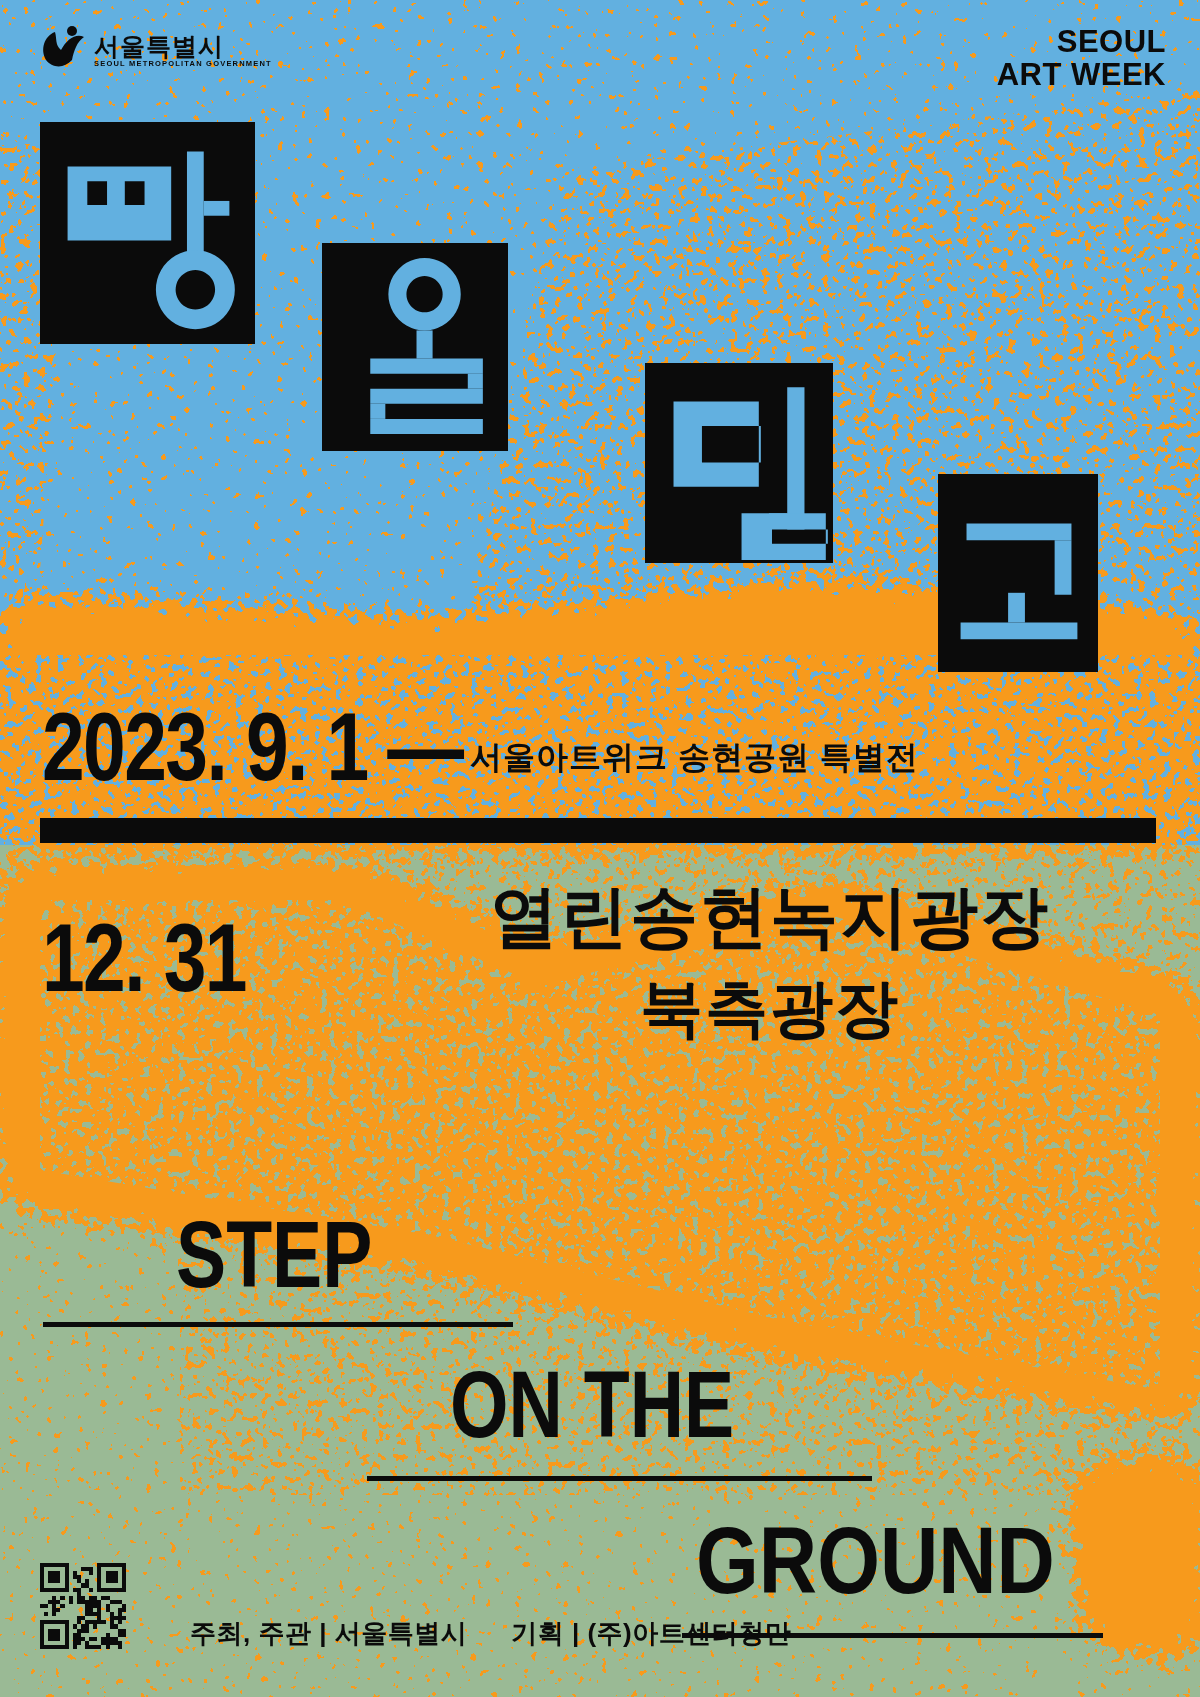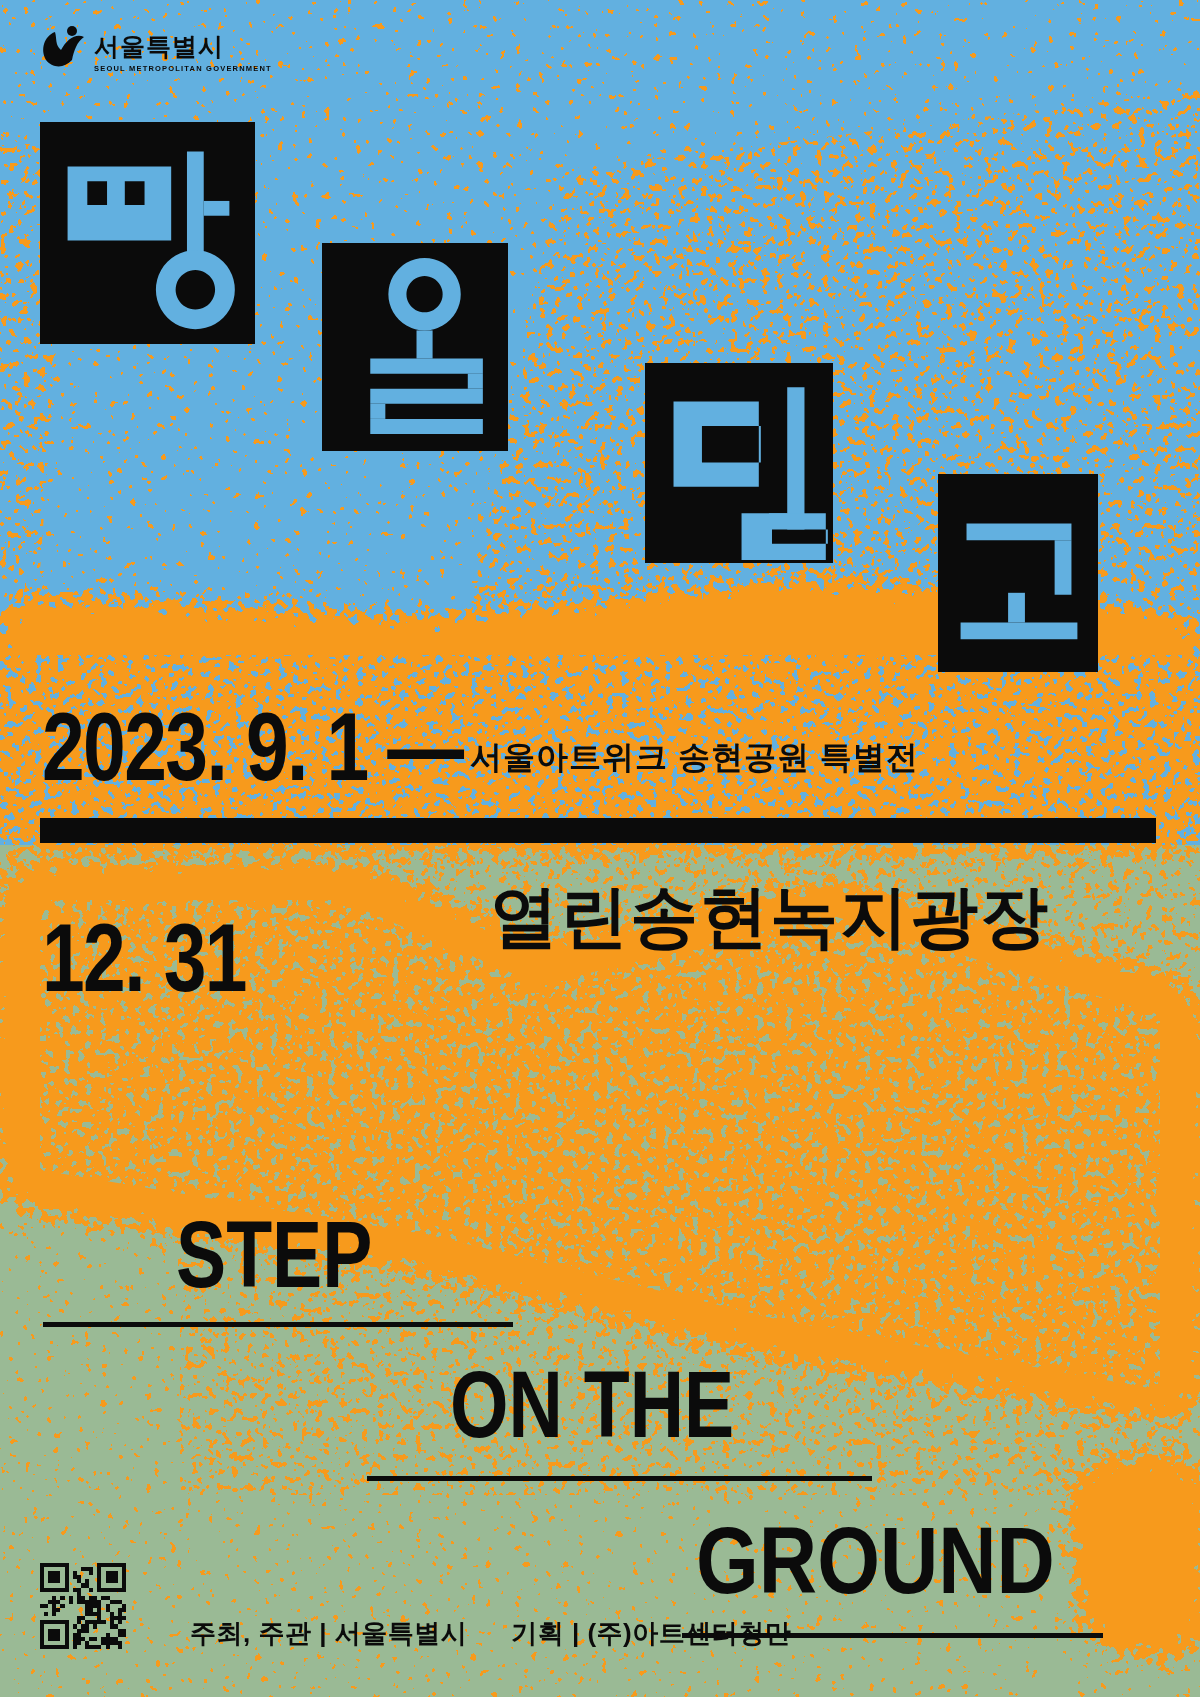--- a/index.html
+++ b/index.html
@@ -10,21 +10,21 @@
     color:#0b0b0b;
   }
   .bg{position:absolute;left:0;top:0;z-index:0;}
   .abs{position:absolute;}
   .hid{position:absolute;left:0;top:0;width:1px;height:1px;overflow:hidden;opacity:0;}
 
   
   .logo{left:36px;top:24px;display:flex;align-items:flex-start;gap:8px;z-index:5;}
   .logo-txt{display:flex;flex-direction:column;margin-top:10px;}
   .logo-kr{font-size:25px;font-weight:bold;letter-spacing:1px;line-height:1;}
-  .logo-en{font-size:7.5px;font-weight:bold;letter-spacing:1.2px;margin-top:5px;}
+  .logo-en{font-size:7.5px;font-weight:bold;letter-spacing:1.2px;}
   .artweek{right:34px;top:26px;text-align:right;font-weight:bold;font-size:31px;line-height:1.06;letter-spacing:.5px;z-index:5;}
 
   
   .tile{background:#0b0b0b;z-index:4;}
   .tile svg{display:block;width:100%;height:100%;}
   .tile path{fill:#62b0e0;}
 
   
   .dates{left:42px;top:588px;font-size:96px;font-weight:bold;line-height:1.1;letter-spacing:-2px;transform:scaleX(.8);transform-origin:left top;white-space:pre-line;z-index:5;}
 
@@ -143,20 +143,24 @@
     <svg width="50" height="52" viewBox="0 0 50 52">
       <path fill="#0b0b0b" d="M10,36 C4,26 8,12 19,8 c2,7 0,13 6,18 6,-11 15,-17 23,-13 -7,5 -10,13 -12,23 -8,9 -20,8 -26,0 Z"></path>
       <circle cx="36" cy="7" r="5" fill="#0b0b0b"></circle>
     </svg>
     <div class="logo-txt">
       <span class="logo-kr">서울특별시</span>
       <span class="logo-en">SEOUL METROPOLITAN GOVERNMENT</span>
     </div>
   </div>
 
+  <div class="abs artweek">
+    <div>SEOUL</div>
+    <div>ART WEEK</div>
+  </div>
 
   <div class="abs tile" style="left:40px;top:122px;width:215px;height:222px;">
     <span class="hid">땅</span>
     <svg viewBox="0 0 212 225">
       <path fill-rule="evenodd" d="M25,45 h105 v75 h-105 Z M45,60 h20 v24 h-20 Z M83,60 h20 v24 h-20 Z"></path>
       <path d="M146,30 h17 v105 h-17 Z"></path>
       <path d="M163,80 h26 v15 h-26 Z"></path>
       <path fill-rule="evenodd" d="M154.5,130 a40,40 0 1,0 0.02,0 Z M154.5,150 a20,20 0 1,1 -0.02,0 Z"></path>
     </svg>
   </div>
@@ -194,20 +198,21 @@
   <div class="abs dates">
     <div>2023. 9. 1 —</div>
     <div>12. 31</div>
   </div>
 
   <div class="abs subtitle">서울아트위크 송현공원 특별전</div>
 
   <div class="abs divider"></div>
 
   <div class="abs venue1">열린송현녹지광장</div>
+  <div class="abs venue2">북측광장</div>
 
   <div class="abs bigword w-step">STEP</div>
   <div class="abs rule rule1"></div>
   <div class="abs bigword w-onthe">ON THE</div>
   <div class="abs rule rule2"></div>
   <div class="abs bigword w-ground">GROUND</div>
   <div class="abs rule rule3"></div>
 
   <div class="abs qr">
     <svg viewBox="0 0 21 21">

